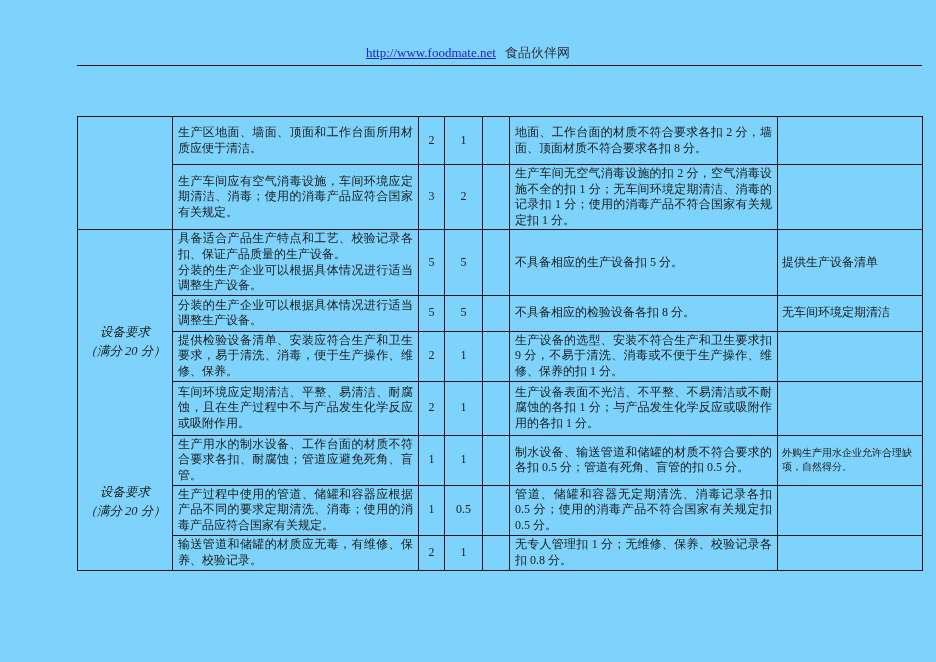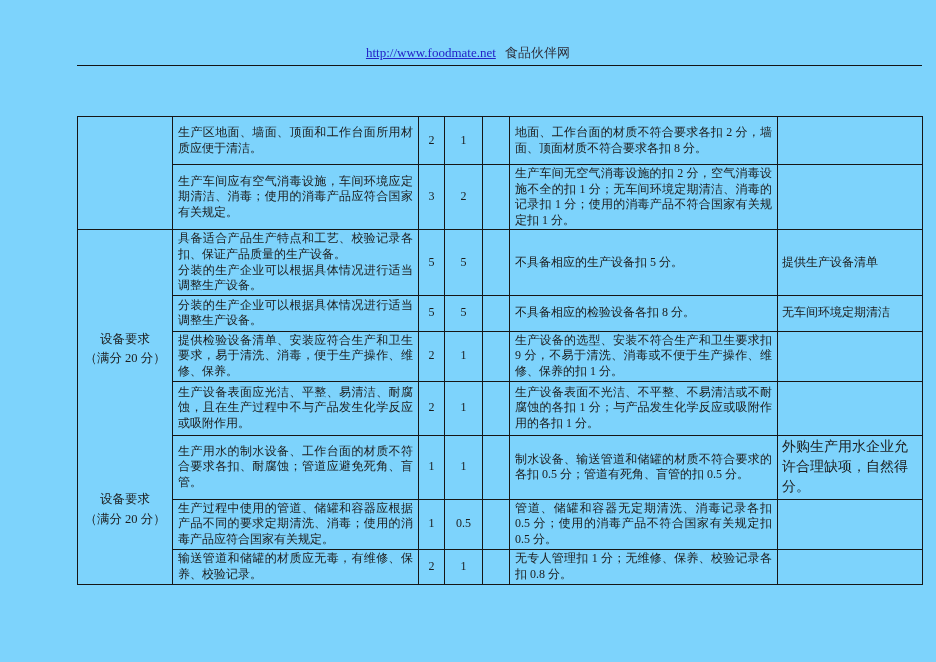--- a/index.html
+++ b/index.html
@@ -35,26 +35,26 @@
     overflow:hidden;
   }
   td.req, td.ded {
     padding:1px 5px;
     text-align:justify;
     white-space:pre-line;
   }
   td.score { text-align:center; }
   td.blank {}
   td.remark { padding:1px 4px; text-align:left; }
-  td.remark.small { font-size:14px; line-height:1.45; }
+  td.remark.small { font-size:10px; line-height:1.45; }
   td.cat { padding:0; vertical-align:top; }
   .cat-block {
     display:flex; flex-direction:column;
     align-items:center; justify-content:center;
-    text-align:center; font-size:12.5px; line-height:1.55;
+    text-align:center; font-size:12.5px; line-height:1.55;font-style:italic;
   }
   .cat-block-a { height:205px; }
   .cat-block-b { height:116px; }
 </style>
 </head>
 <body>
 
 <div class="page">
 
   <div class="header">
@@ -126,21 +126,21 @@
       <tr style="height:50px">
         <td class="req">提供检验设备清单、安装应符合生产和卫生要求，易于清洗、消毒，便于生产操作、维修、保养。</td>
         <td class="score">2</td>
         <td class="score">1</td>
         <td class="blank"></td>
         <td class="ded">生产设备的选型、安装不符合生产和卫生要求扣 9 分，不易于清洗、消毒或不便于生产操作、维修、保养的扣 1 分。</td>
         <td class="remark"></td>
       </tr>
 
       <tr style="height:54px">
-        <td class="req">生产设备表面应光洁、平整、易清洁、耐腐蚀，且在生产过程中不与产品发生化学反应或吸附作用。</td>
+        <td class="req">车间环境应定期清洁、平整、易清洁、耐腐蚀，且在生产过程中不与产品发生化学反应或吸附作用。</td>
         <td class="score">2</td>
         <td class="score">1</td>
         <td class="blank"></td>
         <td class="ded">生产设备表面不光洁、不平整、不易清洁或不耐腐蚀的各扣 1 分；与产品发生化学反应或吸附作用的各扣 1 分。</td>
         <td class="remark"></td>
       </tr>
 
       <tr style="height:31px">
         <td class="req">生产用水的制水设备、工作台面的材质不符合要求各扣、耐腐蚀；管道应避免死角、盲管。</td>
         <td class="score">1</td>

